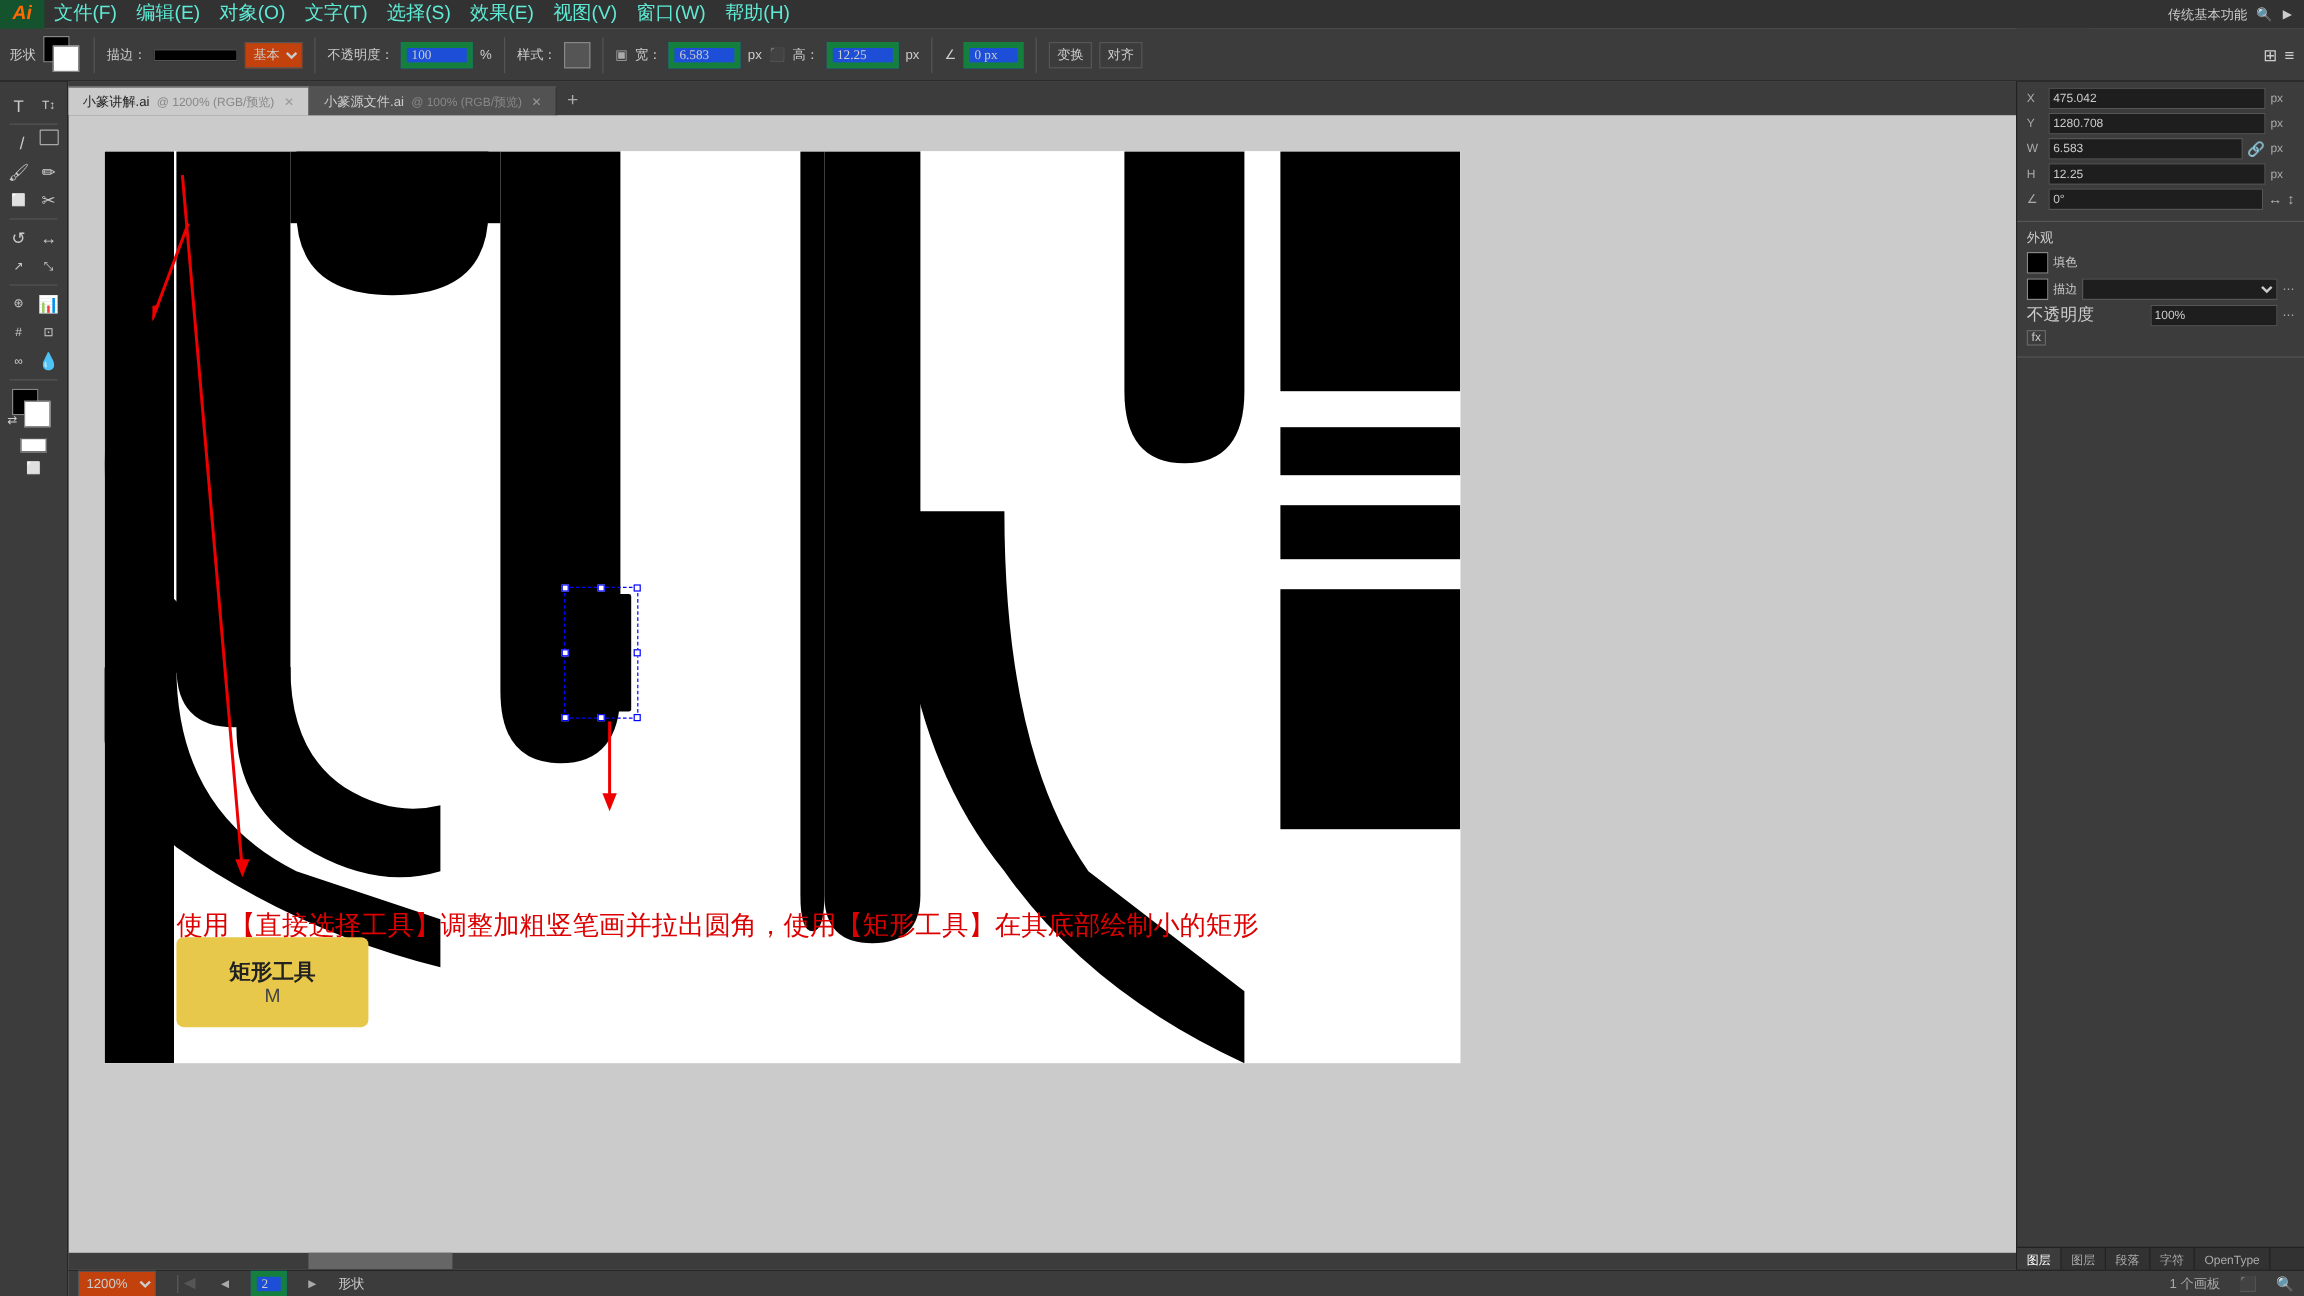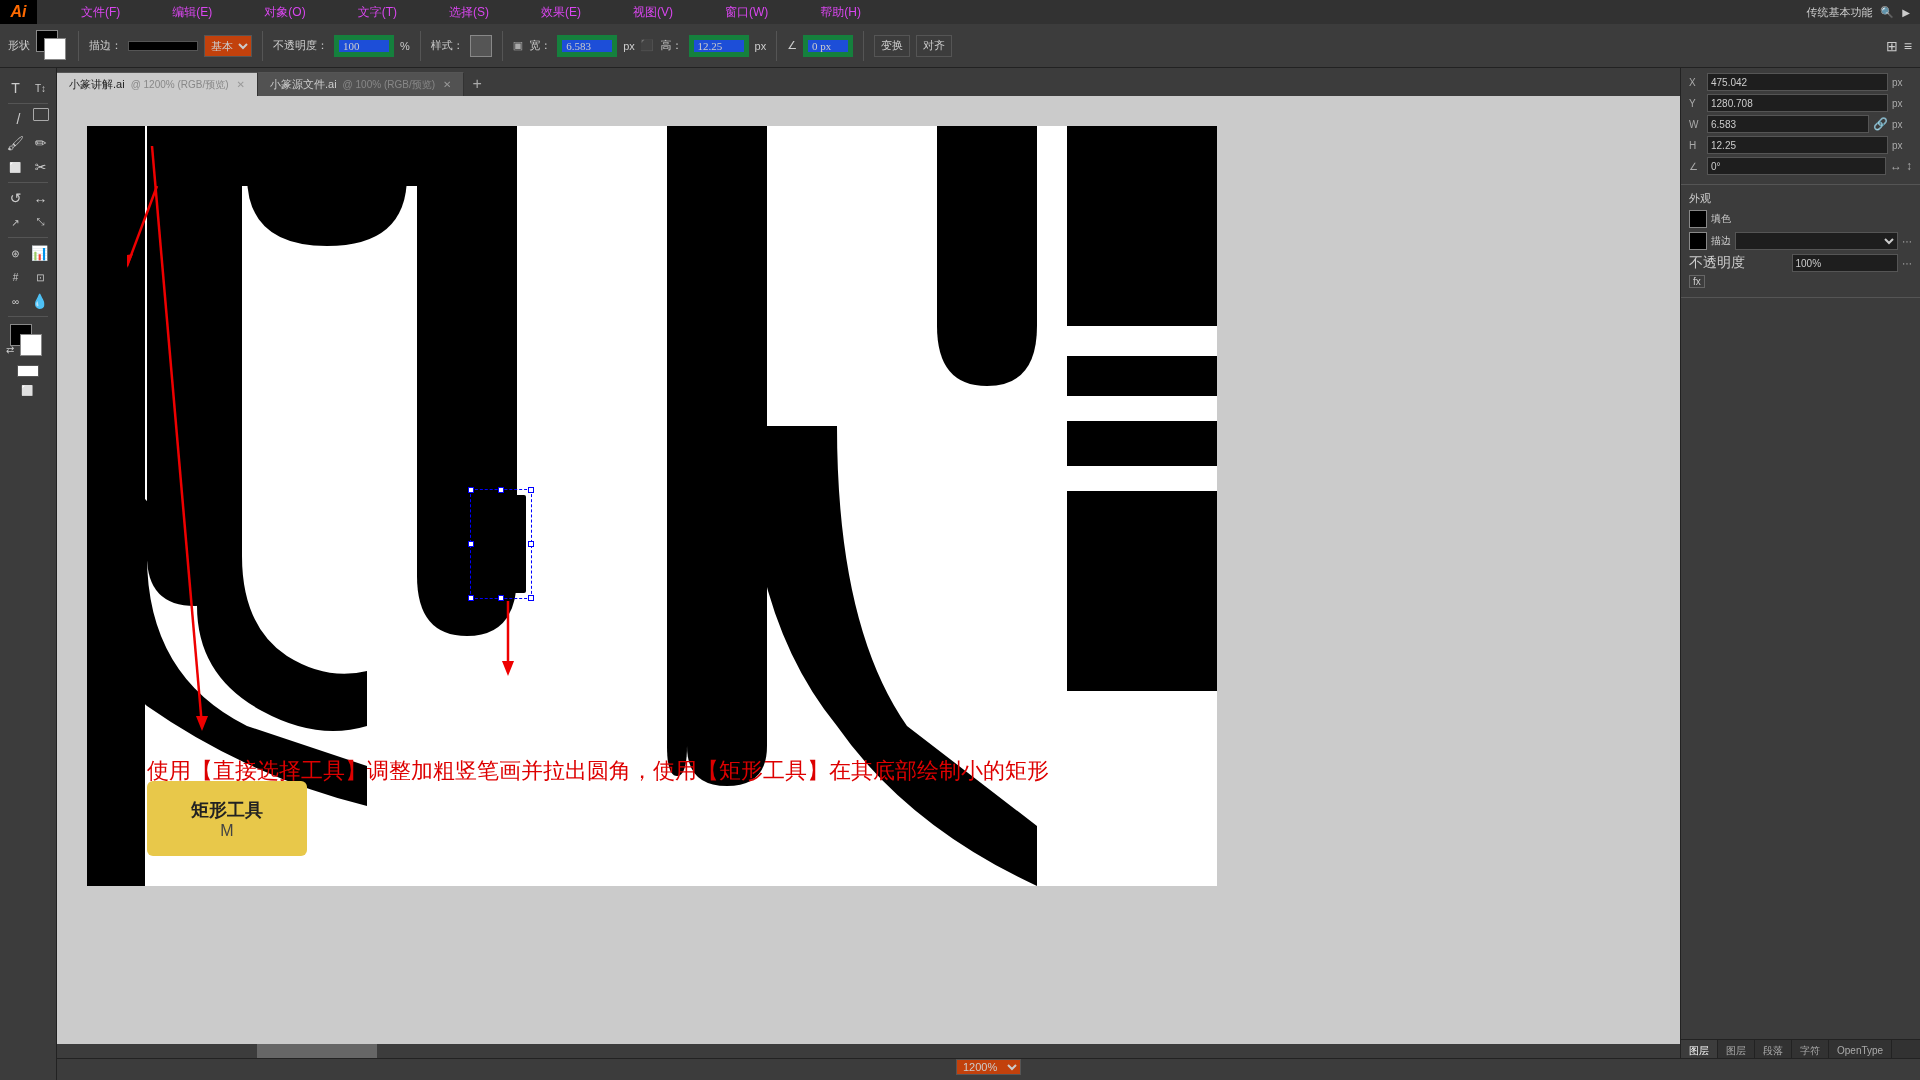--- a/index.html
+++ b/index.html
@@ -5,25 +5,25 @@
     * { margin: 0; padding: 0; box-sizing: border-box; }
     body { width: 1920px; height: 1080px; overflow: hidden; background: #cbcbcb; font-family: 'SimSun', 'Microsoft YaHei', sans-serif; position: relative; }
 
     
     #menu-bar {
       position: absolute; top: 0; left: 0; width: 1920px; height: 24px;
       background: #323232; display: flex; align-items: center;
       color: #ccc; font-size: 12px; z-index: 100;
     }
     .menu-logo {
-      width: 37px; height: 24px; background: #000000; display: flex; align-items: center; justify-content: center;
+      width: 37px; height: 24px; background: #14532d; display: flex; align-items: center; justify-content: center;
       color: #ff6a00; font-size: 16px; font-weight: bold; font-style: italic; flex-shrink: 0;
     }
     .menu-items { display: flex; gap: 0px; }
-    .menu-item { padding: 0 8px; height: 24px; line-height: 24px; color: #d946ef; font-size: 12px; cursor: pointer; white-space: nowrap; margin-left: 36px; }
+    .menu-item { padding: 0 8px; height: 24px; line-height: 24px; color: #5eead4; font-size: 16px; cursor: pointer; white-space: nowrap; }
     .menu-right { margin-left: auto; display: flex; align-items: center; gap: 8px; padding-right: 10px; color: #ccc; font-size: 11px; }
 
     
     #toolbar {
       position: absolute; top: 24px; left: 0; width: 1920px; height: 44px;
       background: #3c3c3c; display: flex; align-items: center; padding: 0 8px; gap: 6px;
       z-index: 100; border-bottom: 1px solid #222;
     }
     .tool-label { color: #ccc; font-size: 11px; white-space: nowrap; }
     .tool-color-pair { display: flex; position: relative; width: 32px; height: 32px; }
@@ -114,21 +114,21 @@
     
     .layer-row { display: flex; align-items: center; gap: 4px; padding: 2px 6px; background: #4a4a4a; }
     .layer-eye { color: #4af; font-size: 12px; }
     .layer-name { color: #ccc; font-size: 11px; flex: 1; }
     .layer-num { color: #aaa; font-size: 10px; }
 
     
     #status-bar {
       position: absolute; bottom: 0; left: 57px; width: calc(100% - 57px); height: 22px;
       background: #3c3c3c; border-top: 1px solid #222; display: flex; align-items: center;
-      padding: 0 8px; gap: 16px; z-index: 100; flex-direction: column;
+      padding: 0 8px; gap: 16px; z-index: 100;
     }
     .status-item { color: #ccc; font-size: 11px; }
 
     
     #selected-rect {
       position: absolute; border: 1px dashed #00f; width: 62px; height: 110px;
       top: 363px; left: 383px; z-index: 10;
     }
     .anchor-point {
       position: absolute; width: 6px; height: 6px; border: 1px solid #00f; background: transparent;

